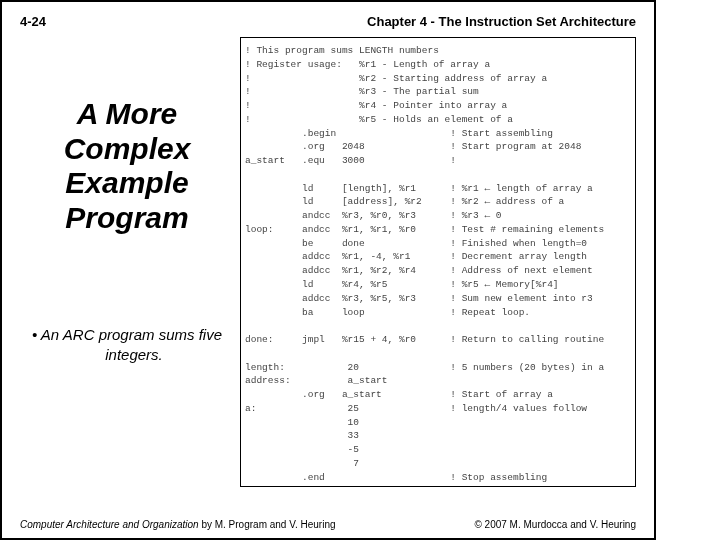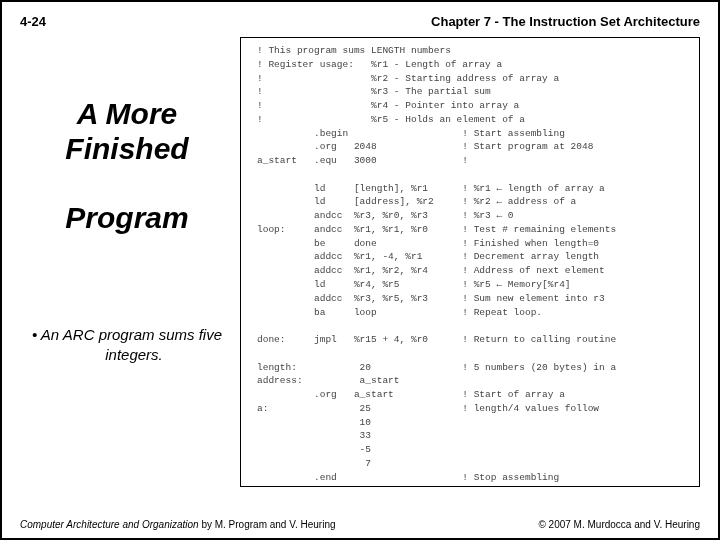--- a/index.html
+++ b/index.html
@@ -3,21 +3,21 @@
 <meta charset="utf-8">
 <style>
   * { box-sizing: border-box; margin: 0; padding: 0; }
   html, body { width: 720px; height: 540px; }
   body {
     font-family: Arial, Helvetica, sans-serif;
     background: #fff;
     position: relative;
   }
   .slide {
-    width: 720px;
+    width: 656px;
     height: 540px;
     border: 2px solid #000;
     position: relative;
     padding: 12px 18px;
   }
   .header {
     display: flex;
     justify-content: space-between;
     font-weight: bold;
     font-size: 13px;
@@ -48,21 +48,21 @@
     padding-left: 14px;
     text-indent: -14px;
     text-align: center;
   }
   .bullet::before {
     content: "• ";
   }
   .code-box {
     flex: 1;
     border: 1px solid #000;
-    padding: 6px 16px;
+    padding: 6px 4px;
     font-family: "Courier New", monospace;
     font-size: 9.5px;
     line-height: 1.45;
     white-space: pre;
     color: #444;
     overflow: hidden;
   }
   .footer {
     position: absolute;
     bottom: 8px;
@@ -74,29 +74,29 @@
   }
   .footer .book { font-style: italic; margin-top: 16px; }
 </style>
 </head>
 <body>
 
 <div class="slide">
 
   <div class="header">
     <span>4-24</span>
-    <span>Chapter 7 - The Instruction Set Architecture</span>
+    <span>Chapter 4 - The Instruction Set Architecture</span>
   </div>
 
   <div class="content">
     <div class="left-col">
       <div class="title">
         <span>A More</span><br>
-        <span>Finished</span><br>
-        <br>
+        <span>Complex</span><br>
+        <span>Example</span><br>
         <span>Program</span>
       </div>
       <div class="bullet">An ARC program sums five integers.</div>
     </div>
 
     <div class="code-box">! This program sums LENGTH numbers
 ! Register usage:   %r1 - Length of array a
 !                   %r2 - Starting address of array a
 !                   %r3 - The partial sum
 !                   %r4 - Pointer into array a

